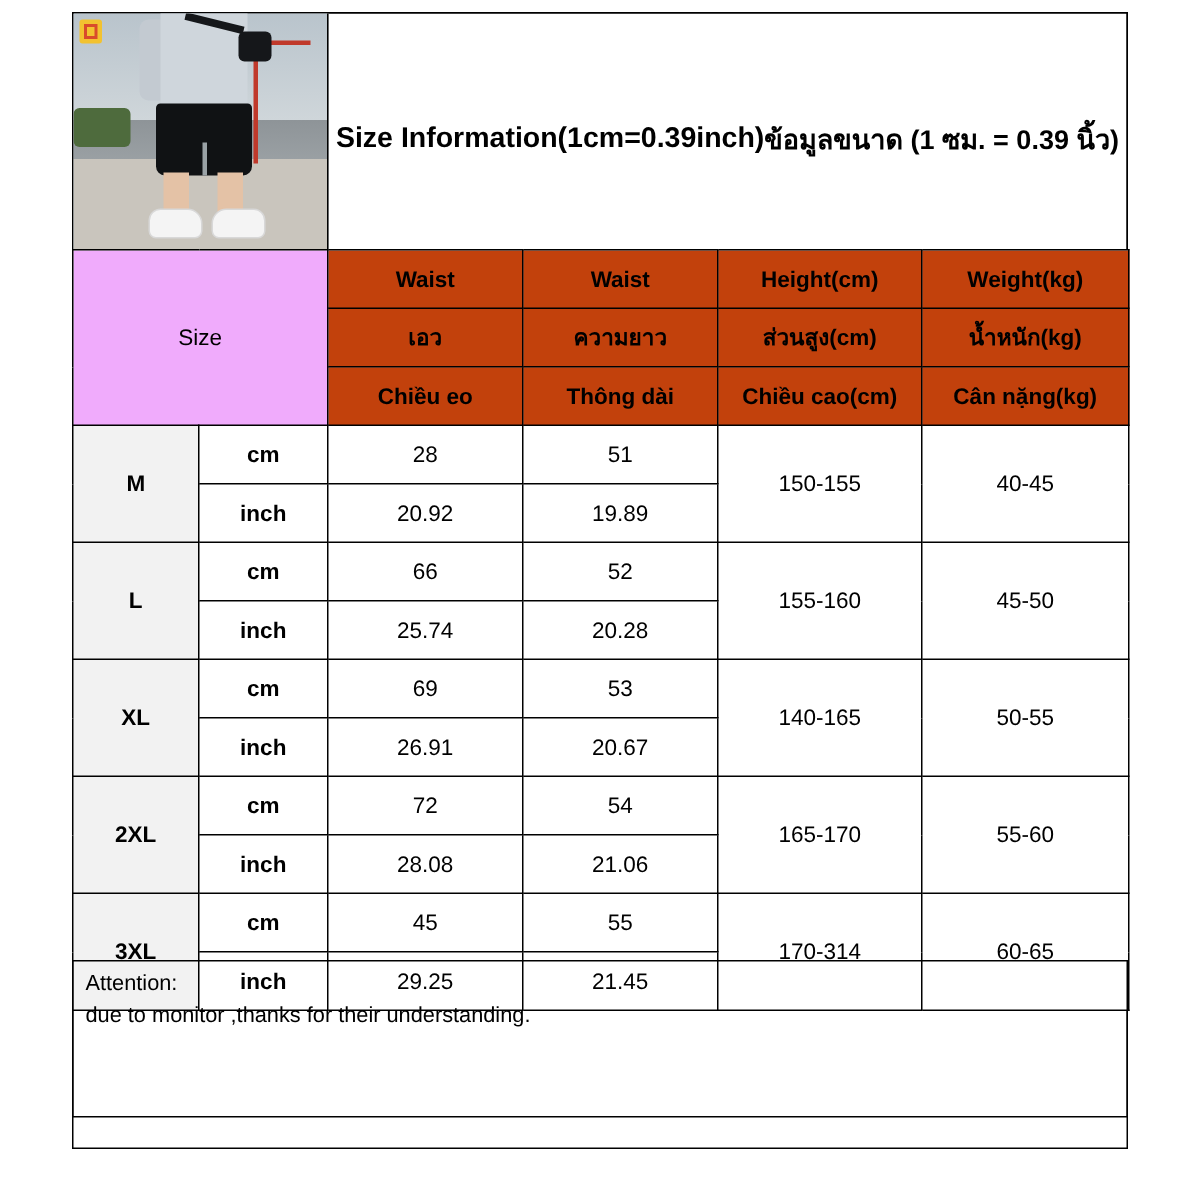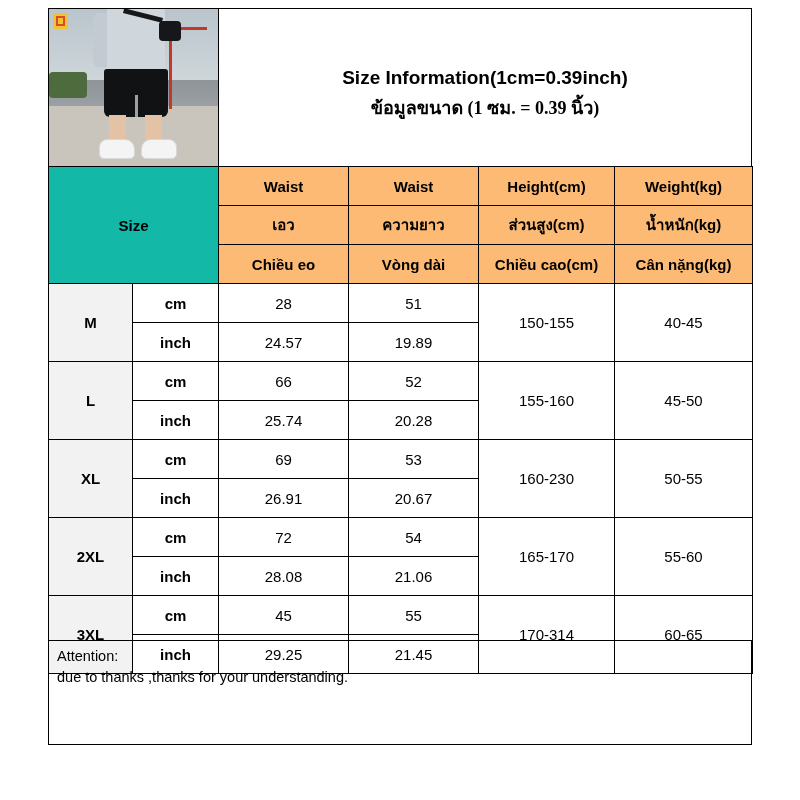--- a/index.html
+++ b/index.html
@@ -124,33 +124,32 @@
   .ph-logo::after {
     content: "";
     position: absolute; left: 3px; top: 3px; width: 9px; height: 10px;
     border: 2px solid #d94b2b; box-sizing: border-box;
   }
 
   .title-cell {
     flex: 1;
     box-sizing: border-box;
     display: flex;
-    flex-direction: column;
     align-items: center;
     justify-content: center;
     padding-top: 10px;
   }
   .title-line {
     font-weight: bold;
     font-size: 19px;
     line-height: 30px;
     text-align: center;
     white-space: nowrap;
   }
-  .title-line.thai { font-size: 18px; font-family: Liberation Serif, serif; }
+  .title-line.thai { font-size: 18px; }
 
   
   table.size-table {
     position: absolute;
     left: 48px;
     top: 166px;
     width: 704px;
     border-collapse: collapse;
     table-layout: fixed;
     background: #fff;
@@ -165,47 +164,47 @@
   }
   .col-size  { width: 84px; }
   .col-unit  { width: 86px; }
   .col-waist { width: 130px; }
   .col-len   { width: 130px; }
   .col-h     { width: 136px; }
   .col-w     { width: 138px; }
 
   .hdr {
     font-weight: bold;
-    background: #fdba74;
+    background: #c2410c;
     height: 33px;
   }
   .hdr-size {
-    font-weight: bold;
+    font-weight: normal;
     font-size: 26px;
-    background: #14b8a6;
+    background: #f0abfc;
   }
   .size-label {
     font-weight: bold;
     font-size: 16px;
     background: #f2f2f2;
   }
   .unit-cell {
     font-weight: bold;
     font-size: 14px;
   }
   .thai-small { font-size: 14px; font-weight: bold; }
   .viet-small { font-size: 15px; font-weight: bold; }
 
   
   .attention {
     position: absolute;
     left: 48px;
     top: 640px;
     width: 704px;
-    height: 105px;
+    height: 126px;
     box-sizing: border-box;
     border: 1px solid #000;
     padding: 5px 8px 0 8px;
     font-size: 14.5px;
     line-height: 21px;
   }
   .attention div { white-space: nowrap; }
 </style>
 </head>
 <body>
@@ -258,36 +257,36 @@
         <td class="hdr">Weight(kg)</td>
       </tr>
       <tr>
         <td class="hdr thai-small">เอว</td>
         <td class="hdr thai-small">ความยาว</td>
         <td class="hdr thai-small">ส่วนสูง(cm)</td>
         <td class="hdr thai-small">น้ำหนัก(kg)</td>
       </tr>
       <tr>
         <td class="hdr viet-small">Chiều eo</td>
-        <td class="hdr viet-small">Vòng dài</td>
+        <td class="hdr viet-small">Thông dài</td>
         <td class="hdr viet-small">Chiều cao(cm)</td>
         <td class="hdr viet-small">Cân nặng(kg)</td>
       </tr>
 
       <tr>
         <td class="size-label" rowspan="2">M</td>
         <td class="unit-cell">cm</td>
         <td>28</td>
         <td>51</td>
         <td rowspan="2">150-155</td>
         <td rowspan="2">40-45</td>
       </tr>
       <tr>
         <td class="unit-cell">inch</td>
-        <td>24.57</td>
+        <td>20.92</td>
         <td>19.89</td>
       </tr>
 
       <tr>
         <td class="size-label" rowspan="2">L</td>
         <td class="unit-cell">cm</td>
         <td>66</td>
         <td>52</td>
         <td rowspan="2">155-160</td>
         <td rowspan="2">45-50</td>
@@ -296,21 +295,21 @@
         <td class="unit-cell">inch</td>
         <td>25.74</td>
         <td>20.28</td>
       </tr>
 
       <tr>
         <td class="size-label" rowspan="2">XL</td>
         <td class="unit-cell">cm</td>
         <td>69</td>
         <td>53</td>
-        <td rowspan="2">160-230</td>
+        <td rowspan="2">140-165</td>
         <td rowspan="2">50-55</td>
       </tr>
       <tr>
         <td class="unit-cell">inch</td>
         <td>26.91</td>
         <td>20.67</td>
       </tr>
 
       <tr>
         <td class="size-label" rowspan="2">2XL</td>
@@ -337,16 +336,16 @@
       <tr>
         <td class="unit-cell">inch</td>
         <td>29.25</td>
         <td>21.45</td>
       </tr>
     </tbody>
   </table>
 
   <div class="attention">
     <div>Attention:</div>
-    <div>due to thanks ,thanks for your understanding.</div>
+    <div>due to monitor ,thanks for their understanding.</div>
   </div>
 
 </div>
 
 </body></html>

